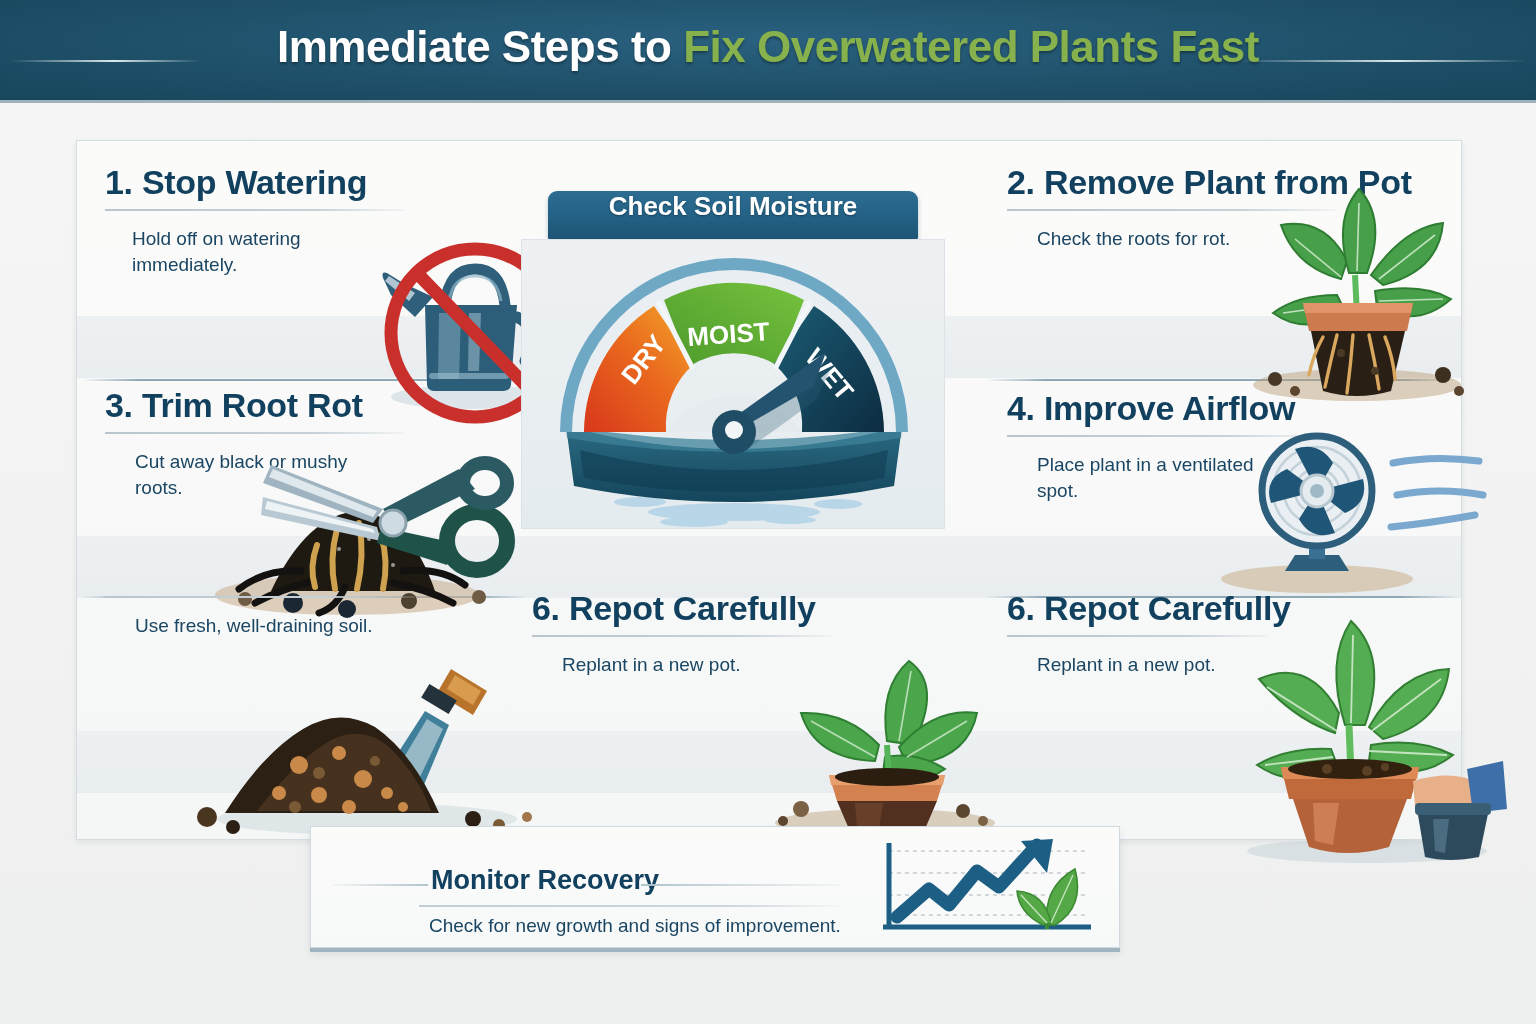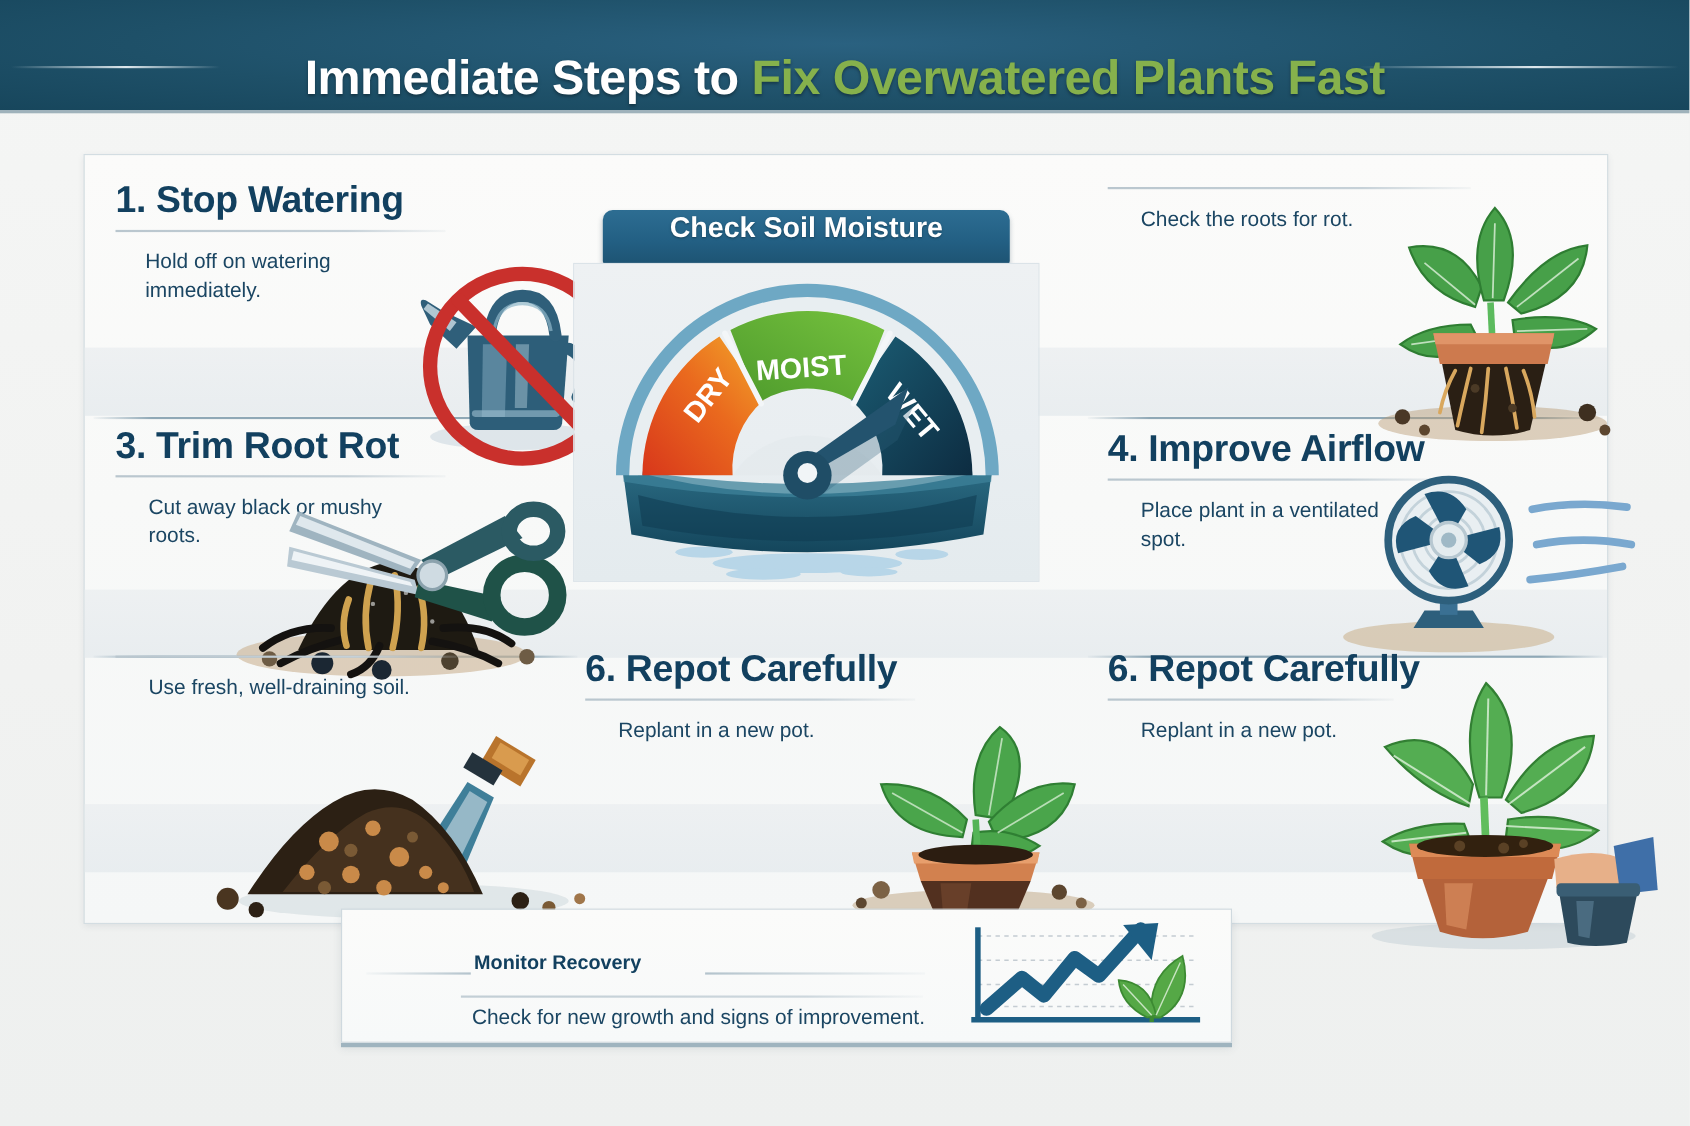--- a/index.html
+++ b/index.html
@@ -43,21 +43,20 @@
   .header-title {
     position: absolute;
     left: 0; right: 0; top: 22px;
     text-align: center;
     font-size: 44px;
     font-weight: bold;
     letter-spacing: -0.5px;
     white-space: nowrap;
     font-family: "Liberation Sans", sans-serif;
     text-shadow: 0 2px 3px rgba(0,0,0,0.35);
-    margin-top: 24px;
   }
   .title-white { color: #ffffff; }
   .title-green { color: #86b14c; }
 
   
   .board {
     position: absolute;
     left: 76px; top: 140px;
     width: 1386px; height: 700px;
     background: linear-gradient(180deg, #fbfbfa 0%, #f8f9f8 45%, #f5f7f7 100%);
@@ -149,21 +148,21 @@
     border: 1px solid #cfd9df;
     box-shadow: 0 4px 0 0 #9fb4bf, 0 6px 8px rgba(60,80,95,0.12);
   }
   .footer-inner { position: absolute; left: 0; top: 0; right: 0; bottom: 0; }
   .footer-rule-l {
     position: absolute; left: 22px; top: 57px; width: 95px; height: 2px;
     background: linear-gradient(90deg, rgba(190,205,214,0.1), #b3c3cc);
   }
   .footer-title {
     position: absolute; left: 120px; top: 38px;
-    font-size: 18px; font-weight: bold; color: #12405f;
+    font-size: 27px; font-weight: bold; color: #12405f;
     white-space: nowrap; font-family: "Liberation Sans", sans-serif;
   }
   .footer-rule-r {
     position: absolute; left: 330px; top: 57px; width: 200px; height: 2px;
     background: linear-gradient(90deg, #b3c3cc, rgba(190,205,214,0.1));
   }
   .footer-rule-under {
     position: absolute; left: 108px; top: 78px; width: 420px; height: 2px;
     background: linear-gradient(90deg, #c2ced5 0%, #cdd7dd 75%, rgba(205,215,221,0.1) 100%);
   }
@@ -223,20 +222,21 @@
         <path d="M120 80 Q124 55 146 55 Q168 55 172 80" fill="none" stroke="#8fb6c9" stroke-width="3" opacity="0.7"></path>
 
         <path d="M188 96 Q212 108 196 140" fill="none" stroke="#2d5e79" stroke-width="11" stroke-linecap="round"></path>
 
         <circle cx="146" cy="112" r="84" fill="none" stroke="#c9302c" stroke-width="13"></circle>
         <line x1="88" y1="52" x2="204" y2="172" stroke="#c9302c" stroke-width="13" stroke-linecap="round"></line>
       </svg>
     </div>
 
     <div class="step" style="left:930px; top:22px; width:460px;">
+      <div class="step-title">2. Remove Plant from Pot</div>
       <div class="step-rule" style="width:330px;"></div>
       <div class="step-desc" style="width:260px;">Check the roots for rot.</div>
     </div>
     <div class="art" style="left:1160px; top:38px;">
       <svg width="240" height="230" viewBox="0 0 240 230">
 
         <ellipse cx="120" cy="206" rx="104" ry="16" fill="#b99a72" opacity="0.45"></ellipse>
         <circle cx="38" cy="200" r="7" fill="#4a3826"></circle>
           <circle cx="58" cy="212" r="5" fill="#5c462f"></circle>
         <circle cx="206" cy="196" r="8" fill="#3e2f20"></circle>

